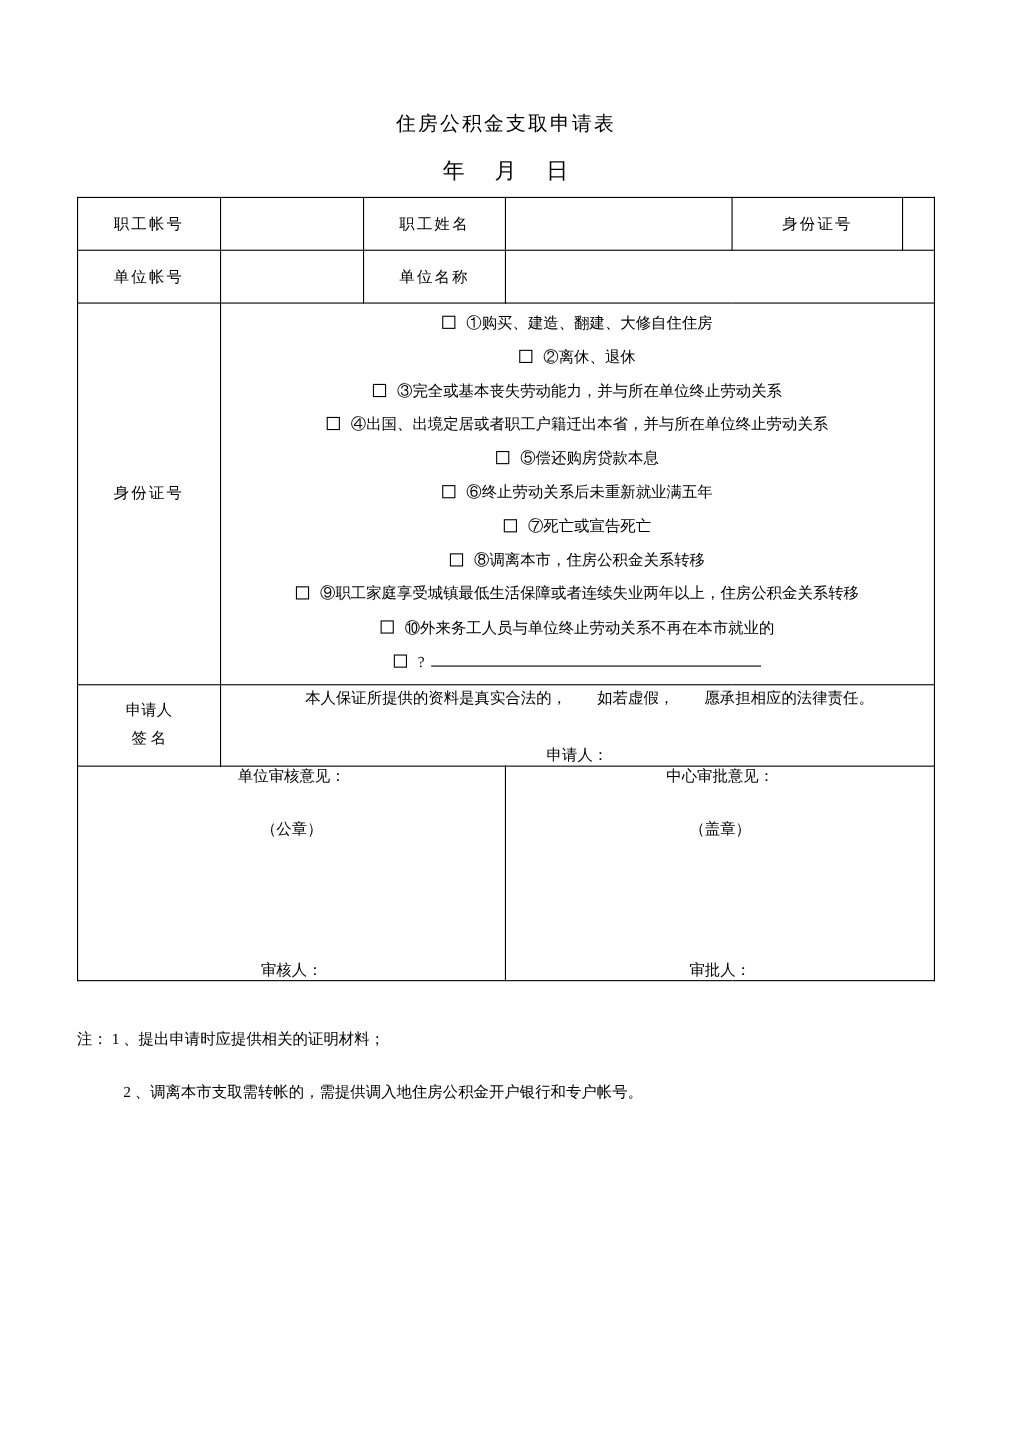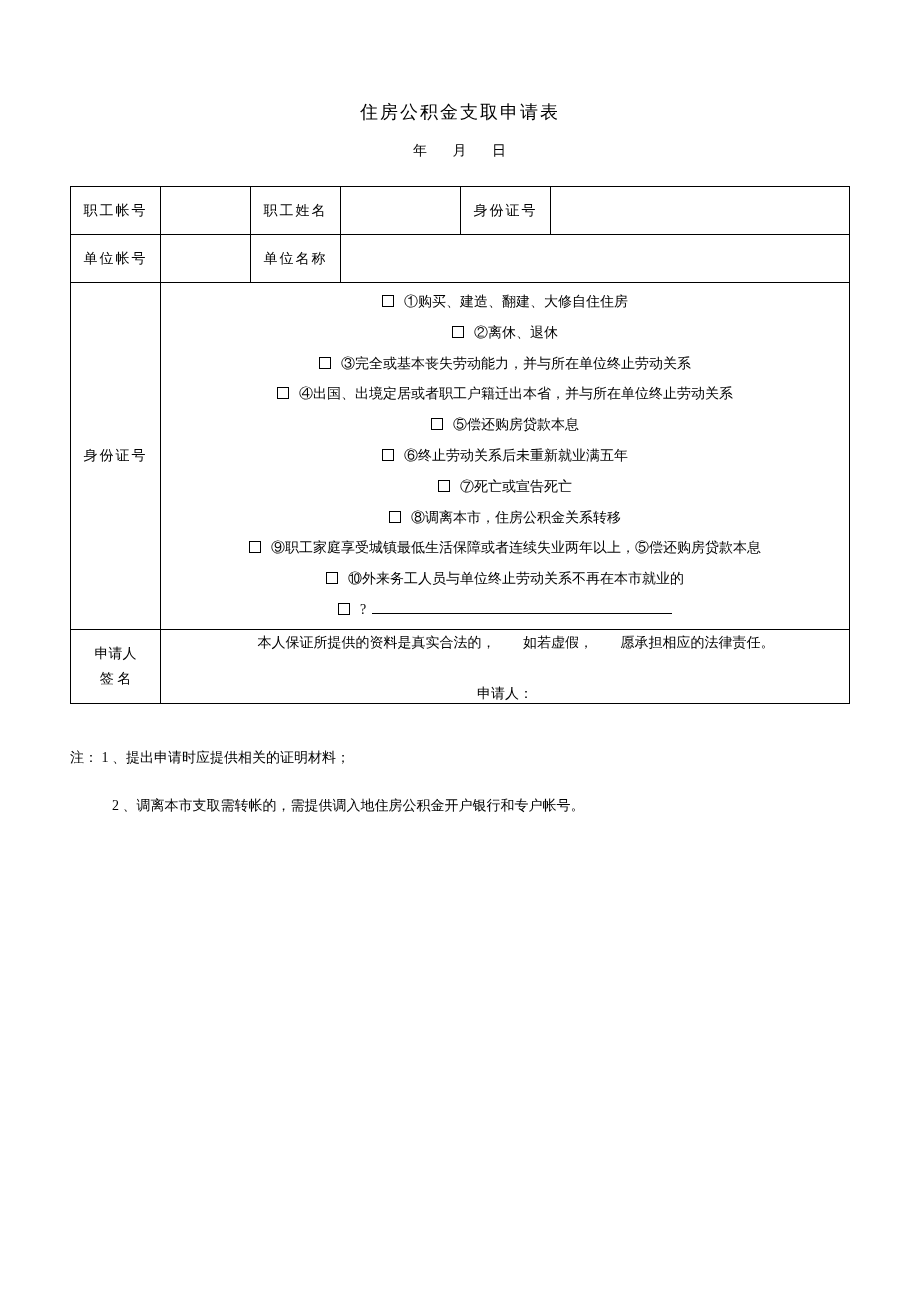--- a/index.html
+++ b/index.html
@@ -13,22 +13,22 @@
     }
     .title {
       text-align: center;
       font-size: 18px;
       font-weight: normal;
       margin-bottom: 18px;
       letter-spacing: 2px;
     }
     .date-line {
       text-align: center;
-      font-size: 14px;
-      margin-bottom: 26px;
+      font-size: 20px;
+      margin-bottom: 10px;
       letter-spacing: 1px;
     }
     .date-line span { margin: 0 10px; }
     table.main {
       border-collapse: collapse;
       width: 100%;
       margin-bottom: 40px;
     }
     table.main td {
       border: 1.5px solid #000;
@@ -128,38 +128,50 @@
     <td class="reason-label">身份证号</td>
     <td colspan="6" class="reason-cell">
       <div class="reason-row"><span class="box"></span><span>①购买、建造、翻建、大修自住住房</span></div>
       <div class="reason-row"><span class="box"></span><span>②离休、退休</span></div>
       <div class="reason-row"><span class="box"></span><span>③完全或基本丧失劳动能力，并与所在单位终止劳动关系</span></div>
       <div class="reason-row"><span class="box"></span><span>④出国、出境定居或者职工户籍迁出本省，并与所在单位终止劳动关系</span></div>
       <div class="reason-row"><span class="box"></span><span>⑤偿还购房贷款本息</span></div>
       <div class="reason-row"><span class="box"></span><span>⑥终止劳动关系后未重新就业满五年</span></div>
       <div class="reason-row"><span class="box"></span><span>⑦死亡或宣告死亡</span></div>
       <div class="reason-row"><span class="box"></span><span>⑧调离本市，住房公积金关系转移</span></div>
-      <div class="reason-row"><span class="box"></span><span>⑨职工家庭享受城镇最低生活保障或者连续失业两年以上，⑤偿还购房贷款本息</span></div>
+      <div class="reason-row"><span class="box"></span><span>⑨职工家庭享受城镇最低生活保障或者连续失业两年以上，住房公积金关系转移</span></div>
       <div class="reason-row"><span class="box"></span><span>⑩外来务工人员与单位终止劳动关系不再在本市就业的</span></div>
       <div class="reason-row"><span class="box"></span><span>?</span><span class="fill-line"></span></div>
     </td>
   </tr>
   <tr>
     <td class="sign-label">
       <div>申请人</div>
       <div>签 名</div>
     </td>
     <td colspan="6" class="sign-cell">
       <div class="sign-statement">
         <span style="margin-left:22px;">本人保证所提供的资料是真实合法的，</span>
         <span>如若虚假，</span>
         <span style="margin-right:0;">愿承担相应的法律责任。</span>
       </div>
       <div class="applicant-line">申请人：</div>
     </td>
   </tr>
+  <tr>
+    <td colspan="3" class="approval">
+      <div class="approval-title">单位审核意见：</div>
+      <div class="seal-line">（公章）</div>
+      <div class="reviewer-line">审核人：</div>
+    </td>
+    <td colspan="4" class="approval">
+      <div class="approval-title">中心审批意见：</div>
+      <div class="seal-line">（盖章）</div>
+      <div class="reviewer-line">审批人：</div>
+    </td>
+  </tr>
 </tbody>
   </table>
 
 <div class="notes">
   <p>注： 1 、提出申请时应提供相关的证明材料；</p>
   <p class="indent">2 、调离本市支取需转帐的，需提供调入地住房公积金开户银行和专户帐号。</p>
 </div>
 
 </body></html>

